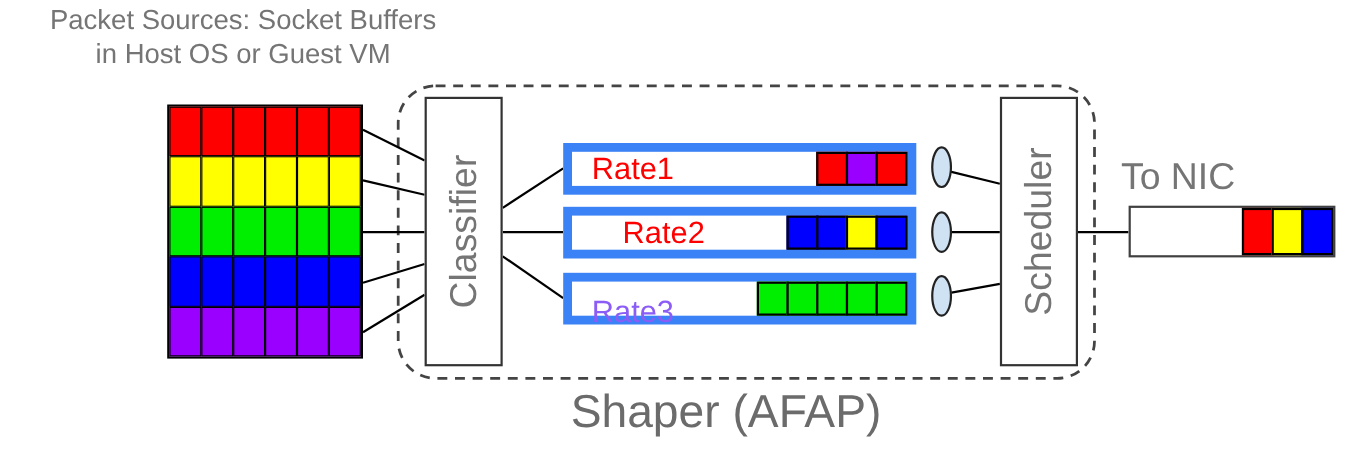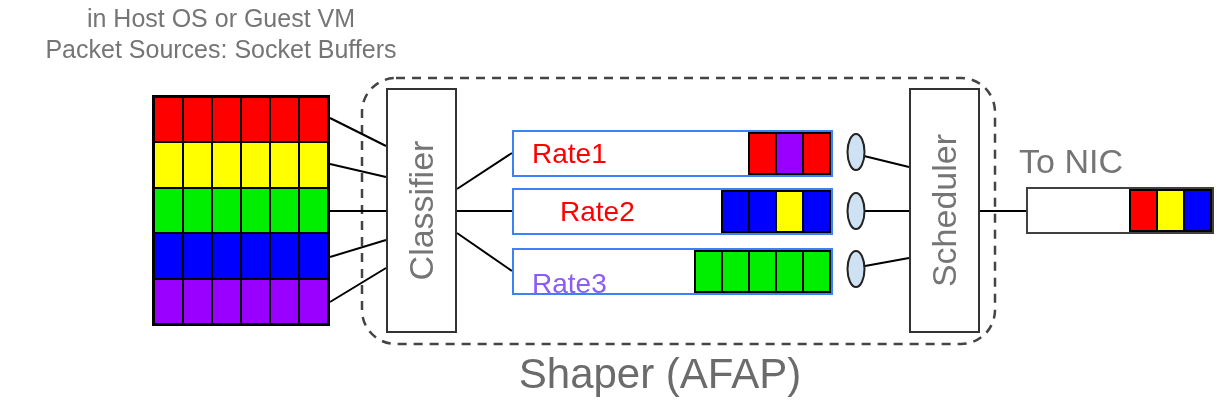--- a/index.html
+++ b/index.html
@@ -64,21 +64,21 @@
     color: #757575;
   }
   .classifier-box { left: 386px; }
   .scheduler-box { left: 909px; }
   .queue {
     position: absolute;
     left: 512px;
     width: 321px;
     height: 47px;
     background: #fff;
-    border: 2px solid #3b82f6;
+    border: 8px solid #3b82f6;
     box-sizing: border-box;
     display: flex;
     align-items: center;
   }
   .queue .qlabel {
     font-size: 28px;
     padding-left: 18px;
     flex: 0 0 auto;
   }
   .qcells {
@@ -150,22 +150,22 @@
     <line x1="865" y1="266" x2="909" y2="258" stroke="#000" stroke-width="2"></line>
 
     <line x1="979" y1="211" x2="1026" y2="211" stroke="#000" stroke-width="2"></line>
 
     <ellipse cx="856" cy="152" rx="8.5" ry="18" stroke="#222" stroke-width="2" fill="#cfe2f3"></ellipse>
     <ellipse cx="856" cy="211" rx="8.5" ry="18" stroke="#222" stroke-width="2" fill="#cfe2f3"></ellipse>
     <ellipse cx="856" cy="269" rx="8.5" ry="18" stroke="#222" stroke-width="2" fill="#cfe2f3"></ellipse>
   </svg>
 
   <div class="title">
+    <div>Packet Sources: Socket Buffers</div>
     <div>in Host OS or Guest VM</div>
-    <div>Packet Sources: Socket Buffers</div>
   </div>
 
   <div class="source-grid" id="source-grid">
       <div class="gcell" style="background: rgb(255, 0, 0);"></div>
       <div class="gcell" style="background: rgb(255, 0, 0);"></div>
       <div class="gcell" style="background: rgb(255, 0, 0);"></div>
       <div class="gcell" style="background: rgb(255, 0, 0);"></div>
       <div class="gcell" style="background: rgb(255, 0, 0);"></div>
       <div class="gcell" style="background: rgb(255, 0, 0);"></div>
       <div class="gcell" style="background: rgb(255, 255, 0);"></div>

